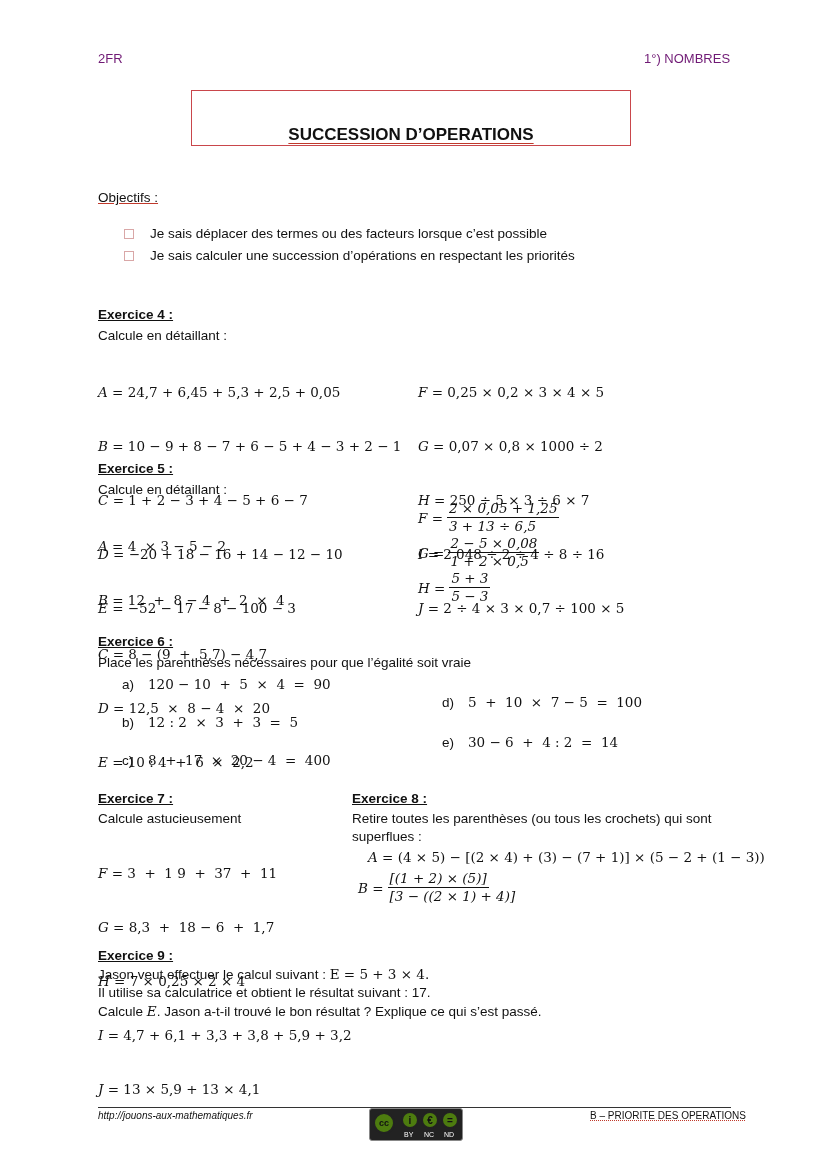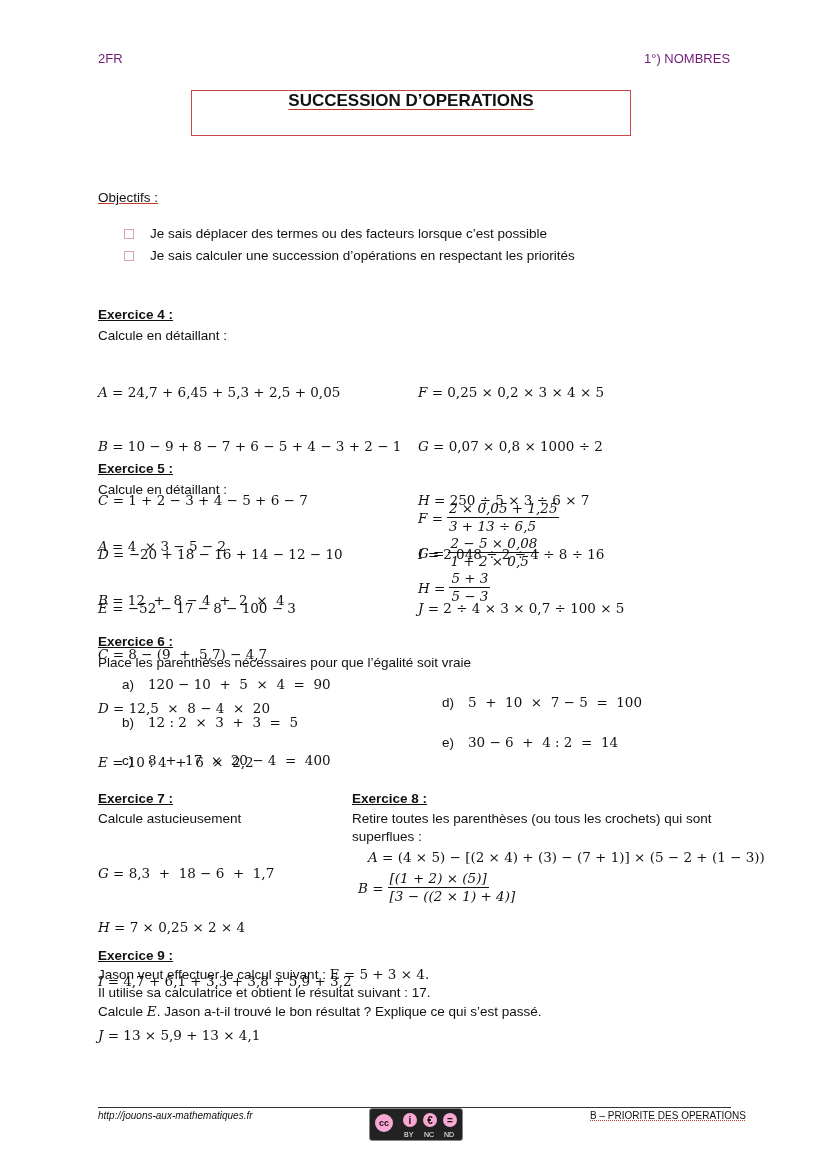--- a/index.html
+++ b/index.html
@@ -1,40 +1,40 @@
 <!DOCTYPE html>
 <html><head>
 <meta charset="utf-8">
 <style>
   html, body { margin: 0; padding: 0; background: #ffffff; }
   body { width: 828px; height: 1171px; position: relative; overflow: hidden;
          font-family: "Liberation Sans", sans-serif; color: #111; font-size: 13.5px; }
   .abs { position: absolute; }
   .red { color: #701a75; }
   .hdr { font-size: 13px; }
-  .titlebox { left: 191px; top: 90px; width: 440px; height: 46px; border: 1.5px solid #c9464b; box-sizing: border-box;
-              display: flex; align-items: flex-start; justify-content: center; }
+  .titlebox { left: 191px; top: 90px; width: 440px; height: 56px; border: 1.5px solid #c9464b; box-sizing: border-box;
+              display: flex; align-items: flex-end; justify-content: center; }
   .title { font-weight: bold; font-size: 17px; text-decoration: underline; text-decoration-color: #c0392b; text-underline-offset: 3px; }
   .h { font-weight: bold; text-decoration: underline; font-size: 13.5px; }
   .obj-title { text-decoration: underline; text-decoration-color: #c0392b; }
   .math { font-family: "DejaVu Serif", serif; font-size: 13.5px; line-height: 18px; white-space: pre; }
   .math i { font-style: italic; }
   .line { line-height: 18px; }
   .checkrow { display: flex; align-items: center; gap: 16px; line-height: 22px; }
   .checkbox { width: 8px; height: 8px; border: 1px solid #d9a7a7; display: inline-block; }
   .frac { display: inline-flex; flex-direction: column; align-items: flex-start; vertical-align: middle; font-style: italic; }
   .frac .num { border-bottom: 1px solid #111; padding: 0 2px; line-height: 17px; }
   .frac .den { padding: 0 2px; line-height: 17px; }
   .fracrow { display: flex; align-items: center; font-family: "DejaVu Serif", serif; font-size: 13.5px; }
   .fracrow .lhs { margin-right: 4px; }
   .footer-line { left: 98px; top: 1107px; width: 633px; height: 1px; background: #333; }
   .footer-left { left: 98px; top: 1110px; font-size: 10px; font-style: italic; }
   .footer-right { left: 590px; top: 1110px; font-size: 10px; text-decoration: underline dotted #c0392b; }
   .cc { left: 369px; top: 1108px; width: 94px; height: 33px; background: #222; border-radius: 3px; border: 1px solid #888; box-sizing: border-box; }
-  .cc .circle { position: absolute; border-radius: 50%; background: #f9a8d4; border: 2px solid #222; box-sizing: border-box;
+  .cc .circle { position: absolute; border-radius: 50%; background: #4d7c0f; border: 2px solid #222; box-sizing: border-box;
                display: flex; align-items: center; justify-content: center; color: #111; font-weight: bold; }
   .cc .lbl { position: absolute; bottom: 2px; color: #fff; font-size: 7px; }
   .item-label { display: inline-block; width: 26px; font-family: "Liberation Sans", sans-serif; }
 </style>
 </head>
 <body>
 
 <div class="abs red hdr" style="left:98px; top:51px;">2FR</div>
 <div class="abs red hdr" style="left:644px; top:51px;">1°) NOMBRES</div>
 
@@ -117,20 +117,21 @@
 <div class="abs math" style="left:122px; top:675px;"><span class="item-label">a)</span><span>120 − 10  +  5  ×  4  =  90</span></div>
 <div class="abs math" style="left:122px; top:713px;"><span class="item-label">b)</span><span>12 : 2  ×  3  +  3  =  5</span></div>
 <div class="abs math" style="left:122px; top:751px;"><span class="item-label">c)</span><span>8  +  17  ×  20 − 4  =  400</span></div>
 <div class="abs math" style="left:442px; top:693px;"><span class="item-label">d)</span><span>5  +  10  ×  7 − 5  =  100</span></div>
 <div class="abs math" style="left:442px; top:733px;"><span class="item-label">e)</span><span>30 − 6  +  4 : 2  =  14</span></div>
 
 <div class="abs" style="left:98px; top:790px;">
   <div class="h line">Exercice 7 :</div>
   <div class="line" style="margin-top:2px;">Calcule astucieusement</div>
   <div class="math">
+    <div><i>F</i><span> = 3  +  1 9  +  37  +  11</span></div>
     <div><i>G</i><span> = 8,3  +  18 − 6  +  1,7</span></div>
     <div><i>H</i><span> = 7 × 0,25 × 2 × 4</span></div>
     <div><i>I</i><span> = 4,7 + 6,1 + 3,3 + 3,8 + 5,9 + 3,2</span></div>
     <div><i>J</i><span> = 13 × 5,9 + 13 × 4,1</span></div>
   </div>
 </div>
 
 <div class="abs" style="left:352px; top:790px;">
   <div class="h line">Exercice 8 :</div>
   <div class="line" style="margin-top:2px;">Retire toutes les parenthèses (ou tous les crochets) qui sont</div>

